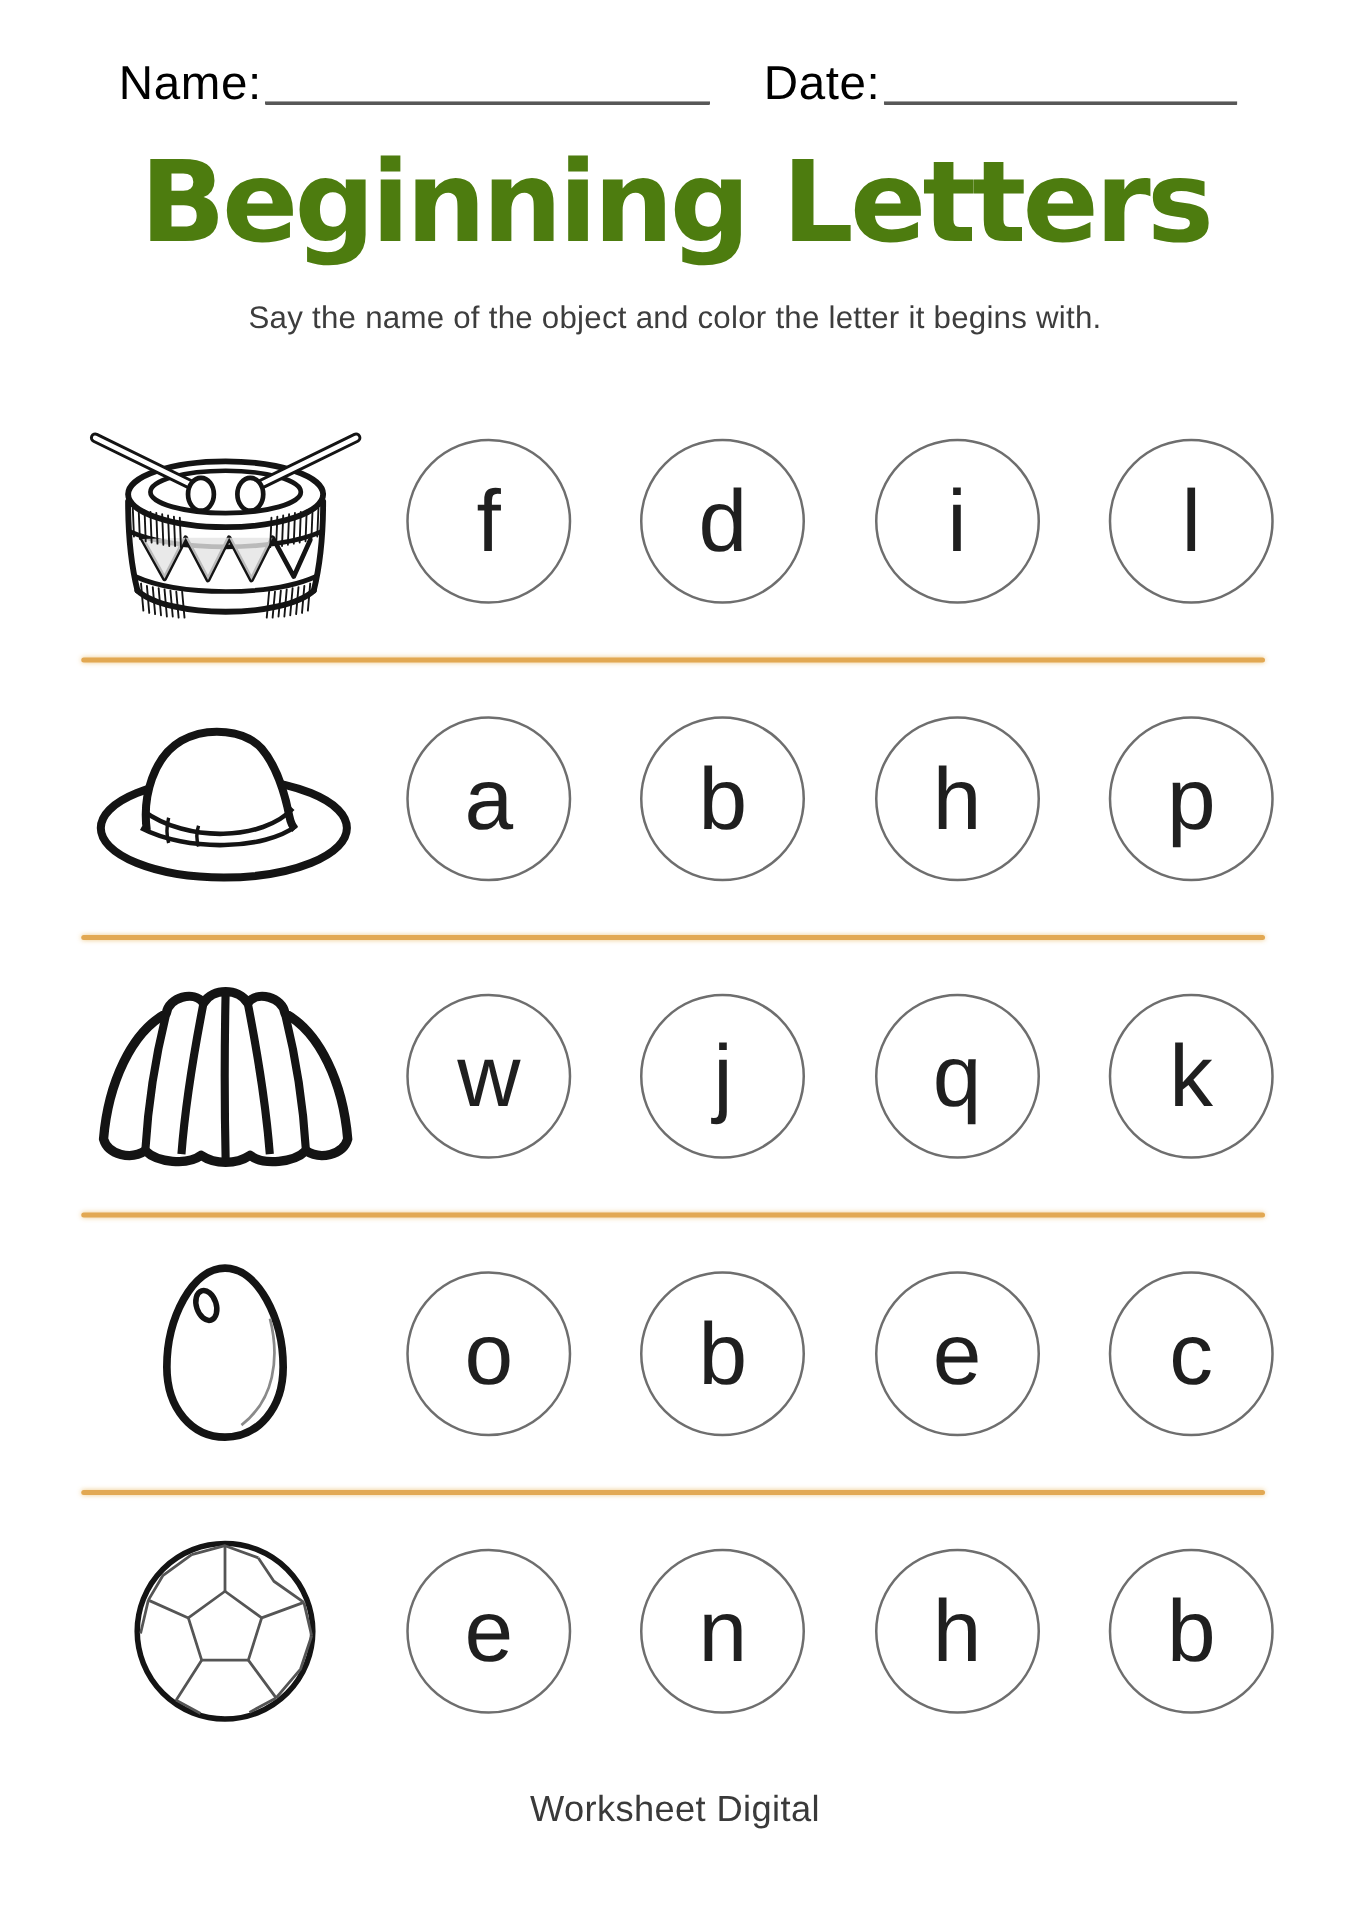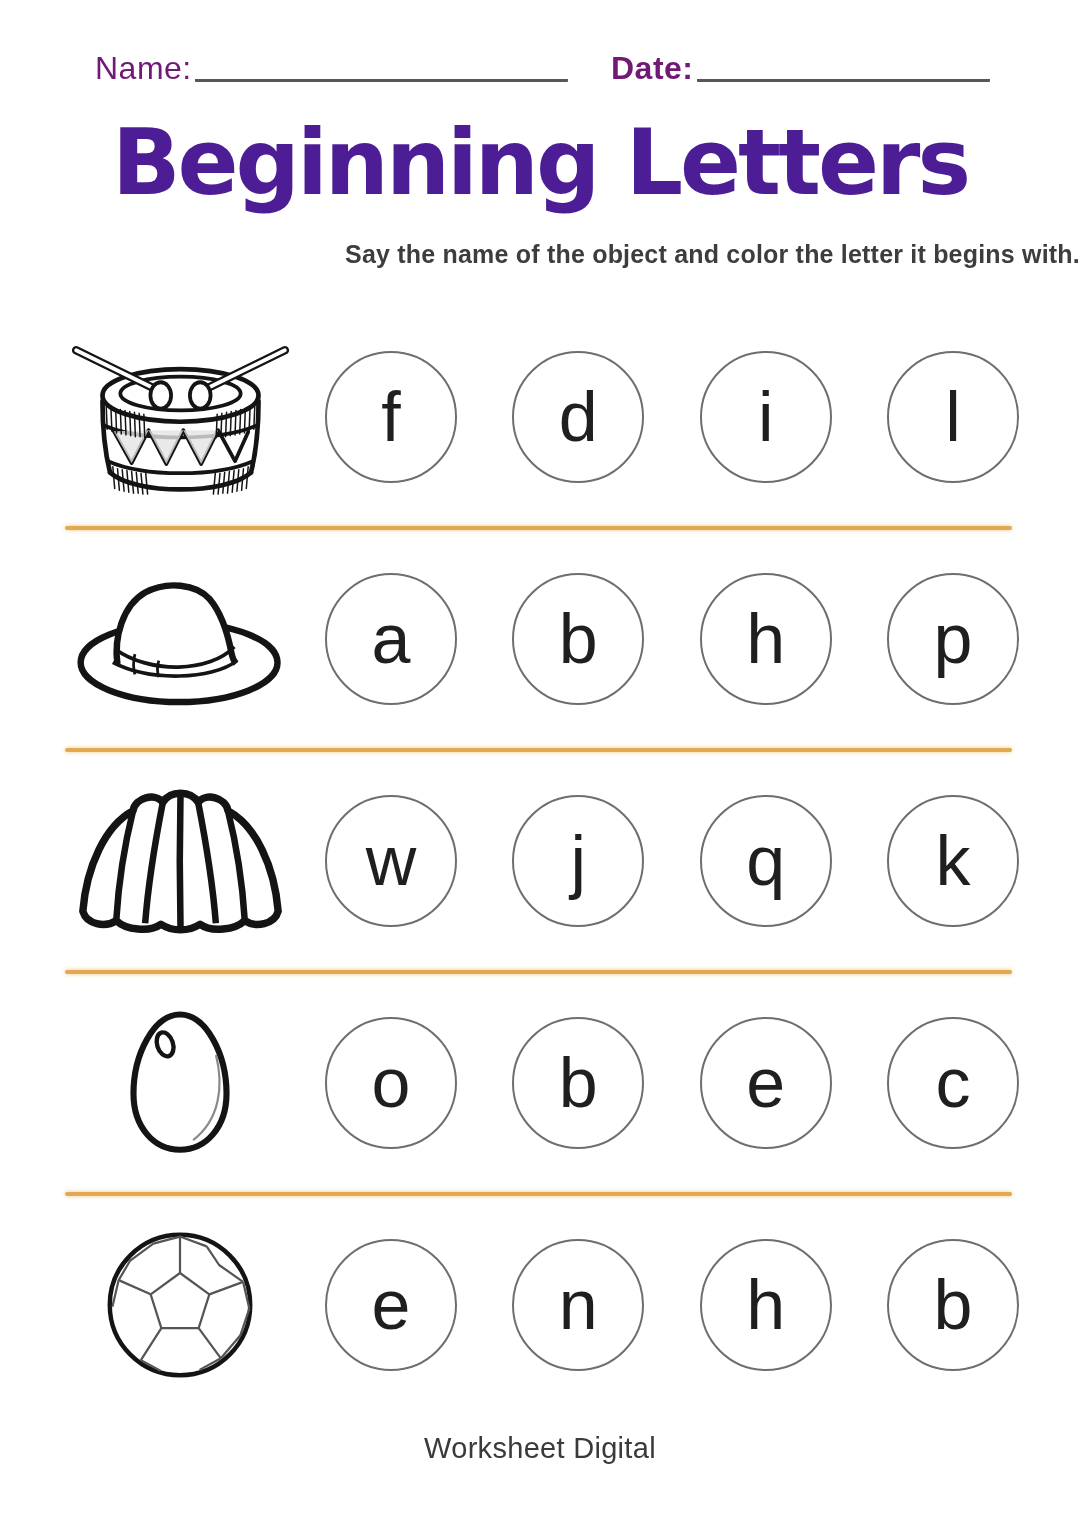--- a/index.html
+++ b/index.html
@@ -11,39 +11,39 @@
     overflow:hidden;
   }
 
   
   .topbar {
     position:absolute; top:48px; left:95px; width:895px;
     display:flex; align-items:flex-end;
   }
   .field { display:flex; align-items:flex-end; }
   .field-name { width:473px; margin-right:43px; }
-  .field-date { width:379px;font-weight:bold; }
+  .field-date { width:379px; }
   .field-label {
-    font-size:32px; line-height:1; color:#701a75; letter-spacing:.5px;
+    font-size:38px; line-height:1; color:#000000; letter-spacing:.5px;
   }
   .field-line {
     flex:1; height:0; border-bottom:3px solid #575757;
     margin:0 0 2px 3px; min-height:34px; border-radius:1px;
   }
 
   .title {
     position:absolute; top:110px; left:0; width:100%;
     text-align:center;
     font-family:"DejaVu Sans", sans-serif;
     font-weight:900; font-size:90px; letter-spacing:-3px;
-    color:#4c1d95;
+    color:#4d7c0f;
   }
   .subtitle {
     position:absolute; top:240px; left:0; width:100%;
-    text-align:right; font-size:25px; color:#3d3d3d; letter-spacing:.2px;font-weight:bold;
+    text-align:center; font-size:25px; color:#3d3d3d; letter-spacing:.2px;
   }
 
   
   #rows { position:absolute; top:308px; left:0; width:1080px; }
   .row {
     height:218px; display:flex; align-items:center; padding-left:55px;
   }
   .object-cell {
     width:250px; height:200px; margin-right:20px;
     display:flex; align-items:center; justify-content:center;

